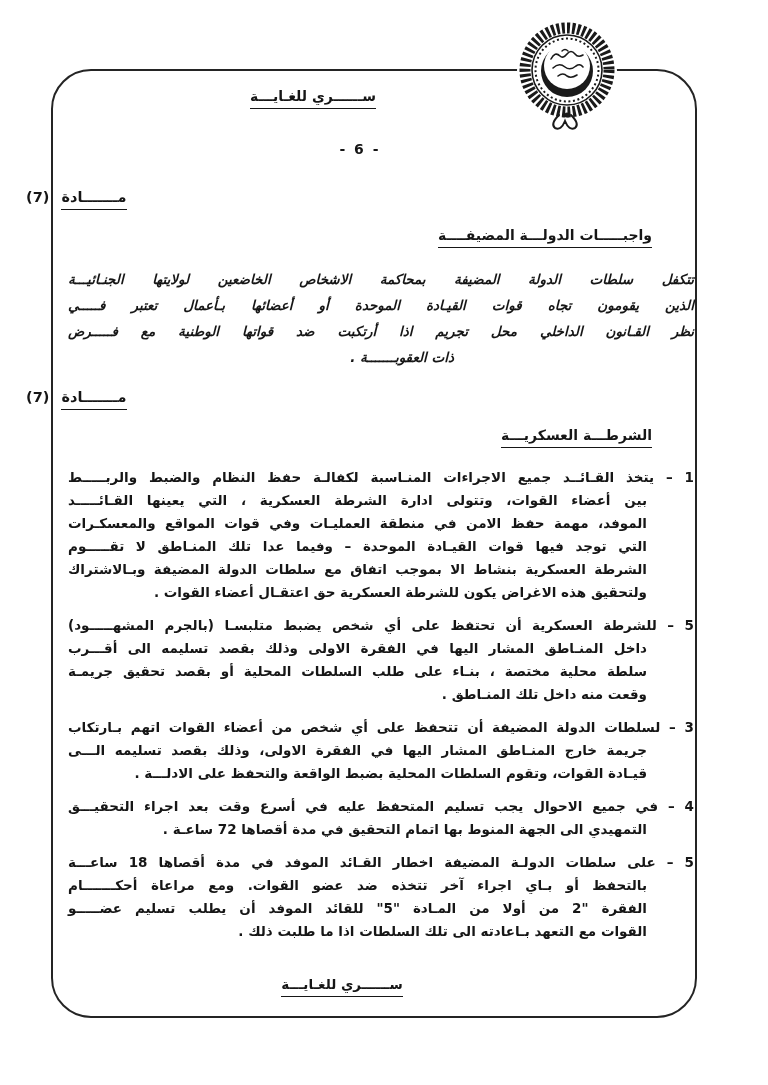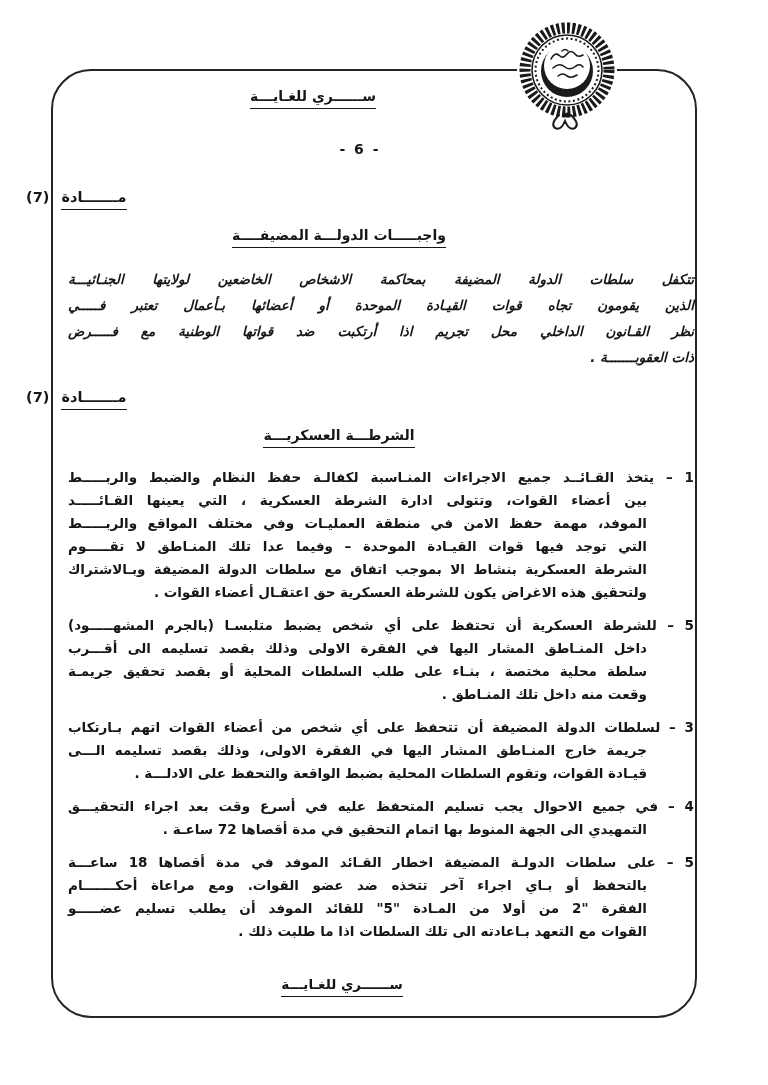--- a/index.html
+++ b/index.html
@@ -24,27 +24,27 @@
   .content{
     position:absolute;right:74px;top:186px;width:626px;direction:rtl;
     font-size:13.5px;font-weight:bold;
   }
   .art-head{
     text-align:left;line-height:22px;margin:0 0 16px;font-size:14.5px;
     position:relative;left:-42px;
   }
   .art-num{margin-inline-start:12px;}
   .art-title{
-    text-align:center;line-height:22px;margin:0 0 20px;font-size:14px;
+    text-align:right;line-height:22px;margin:0 0 20px;font-size:14px;
     position:relative;left:-42px;
   }
   .lines .line{text-align:justify;text-align-last:justify;}
   .lines .line:last-child{text-align-last:right;}
   .para{line-height:26px;margin:0 0 16px;font-style:italic;}
-  .para .line:last-child{}
+  .para .line:last-child{padding-right:240px;}
   .item{line-height:23px;margin:8px 0 10px;}
   .item .line{padding-right:47px;}
   .item .line:first-child{padding-right:0;}
   .cls-bottom{
     position:absolute;left:252px;top:976px;width:180px;text-align:center;
     font-size:13.5px;font-weight:bold;direction:rtl;
   }
   svg .ln{fill:none;stroke:#1a1a1a;stroke-linecap:round;}
 </style>
 </head>
@@ -96,21 +96,21 @@
       <span class="u">مـــــــادة</span><span class="art-num">(7)</span>
     </div>
 
     <div class="art-title">
       <span class="u">الشرطـــة العسكريـــة</span>
     </div>
 
     <div class="lines item">
       <div class="line">1 – يتخذ القـائــد جميع الاجراءات المنـاسبة لكفالـة حفظ النظام والضبط والربـــــط</div>
       <div class="line">بين أعضاء القوات، وتتولى ادارة الشرطة العسكرية ، التي يعينها القـائـــــد</div>
-      <div class="line">الموفد، مهمة حفظ الامن في منطقة العمليـات وفي مختلف المواقع والربـــــط</div>
+      <div class="line">الموفد، مهمة حفظ الامن في منطقة العمليـات وفي قوات المواقع والمعسكـرات</div>
       <div class="line">التي توجد فيها قوات القيـادة الموحدة – وفيما عدا تلك المنـاطق لا تقـــــوم</div>
       <div class="line">الشرطة العسكرية بنشاط الا بموجب اتفاق مع سلطات الدولة المضيفة وبـالاشتراك</div>
       <div class="line">ولتحقيق هذه الاغراض يكون للشرطة العسكرية حق اعتقـال أعضاء القوات .</div>
     </div>
 
     <div class="lines item">
       <div class="line">5 – للشرطة العسكرية أن تحتفظ على أي شخص يضبط متلبسـا (بالجرم المشهـــــود)</div>
       <div class="line">داخل المنـاطق المشار اليها في الفقرة الاولى وذلك بقصد تسليمه الى أقـــرب</div>
       <div class="line">سلطة محلية مختصة ، بنـاء على طلب السلطات المحلية أو بقصد تحقيق جريمـة</div>
       <div class="line">وقعت منه داخل تلك المنـاطق .</div>

